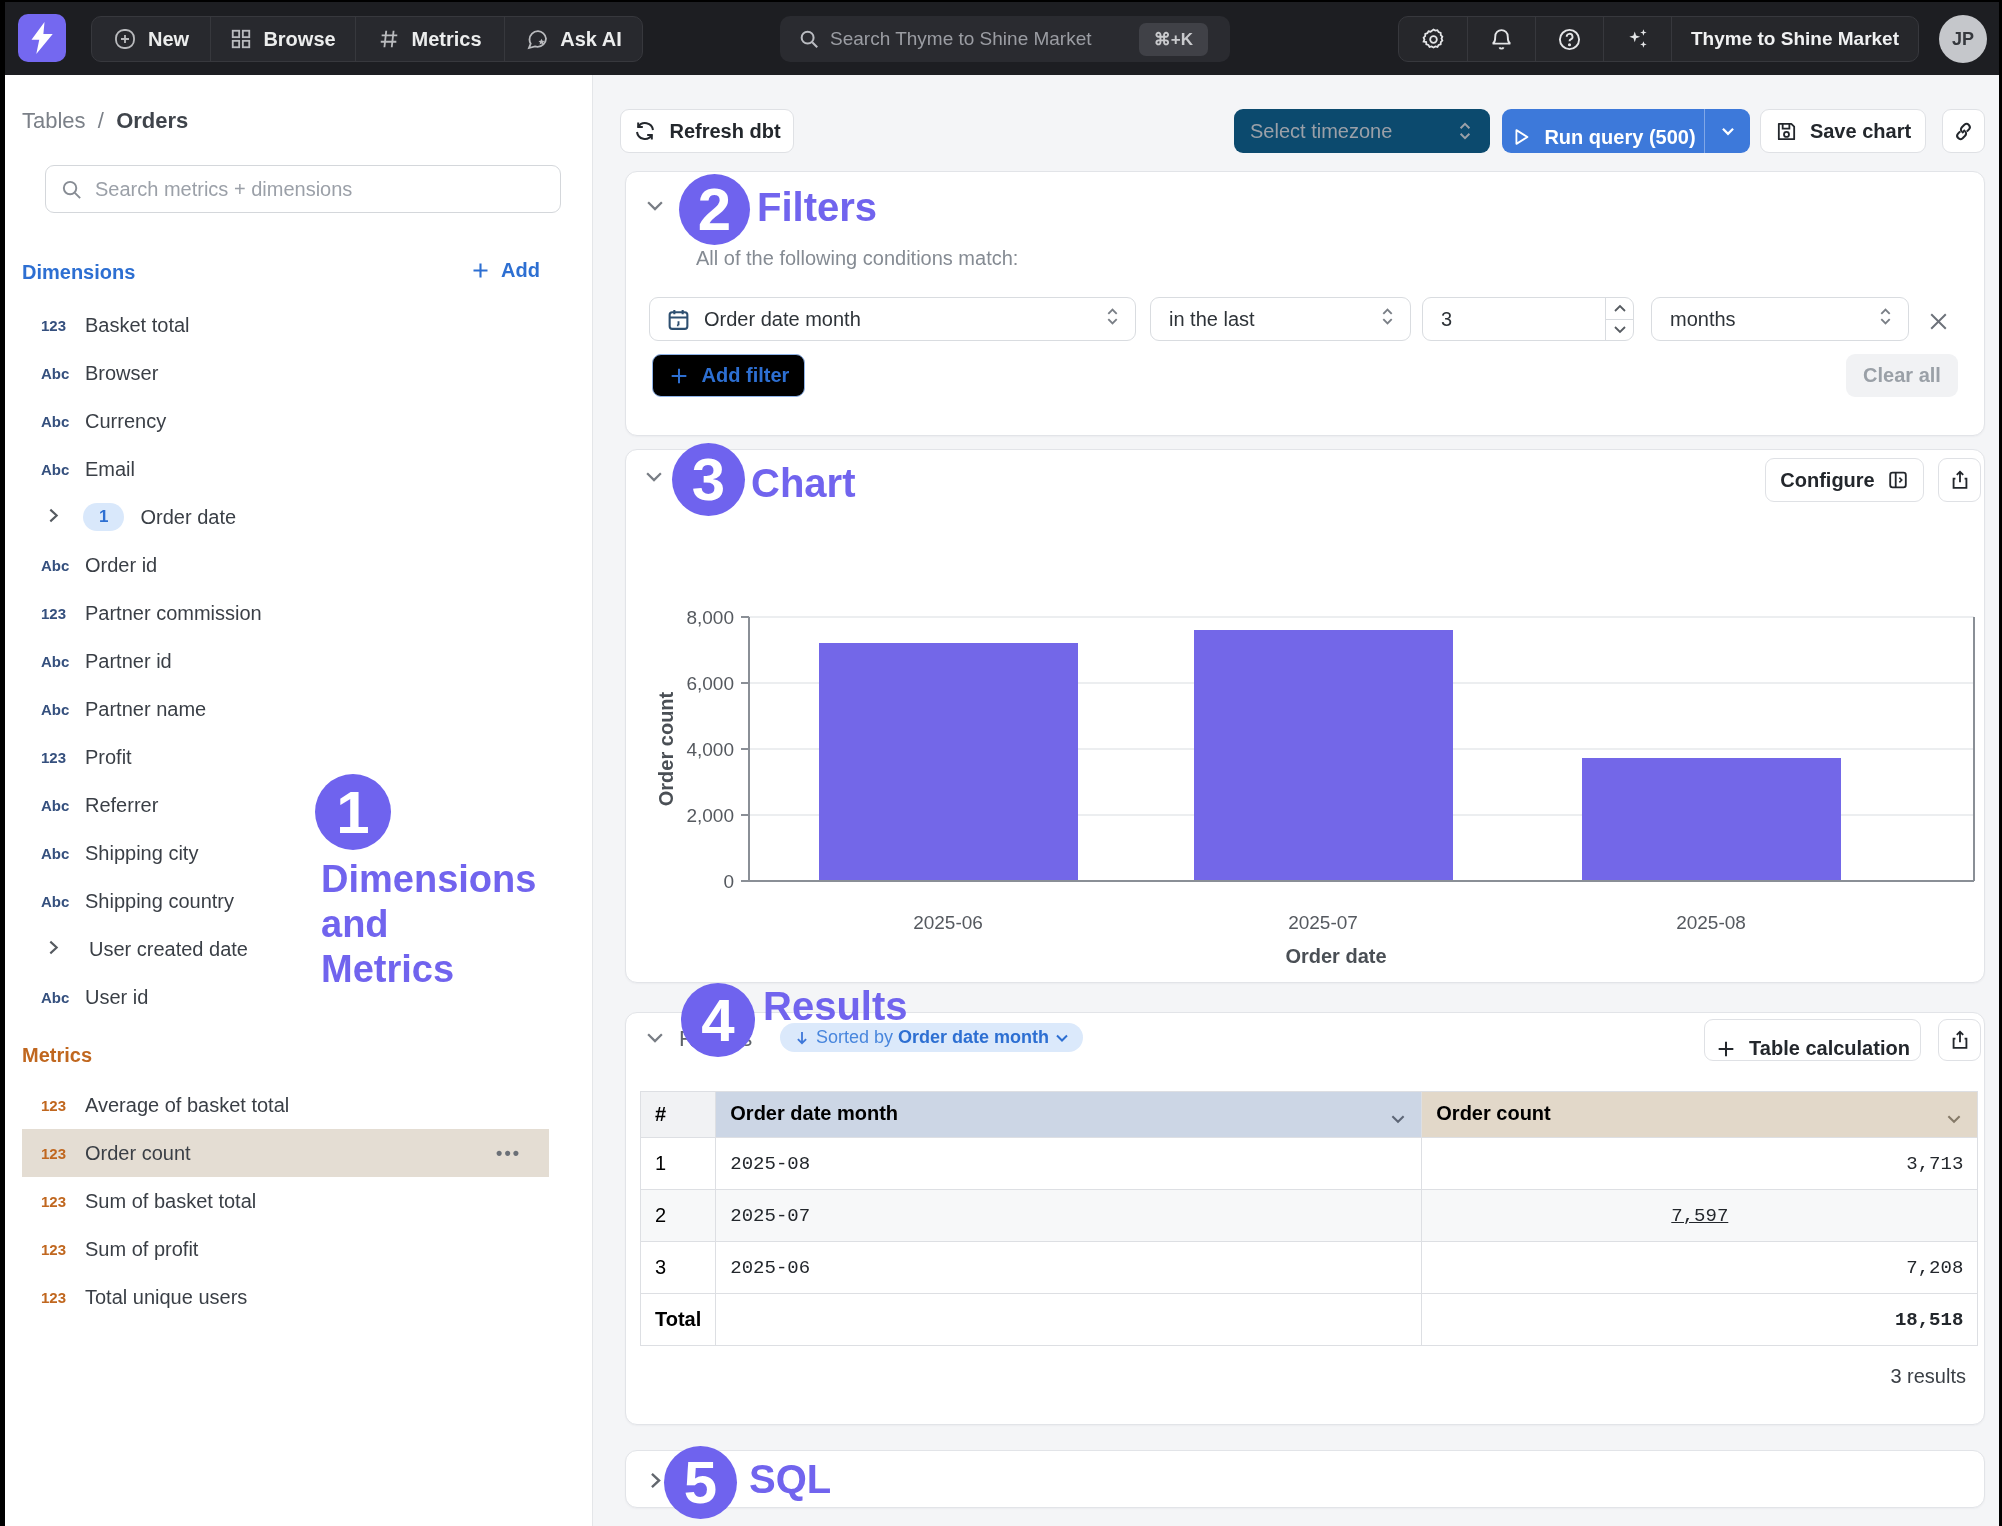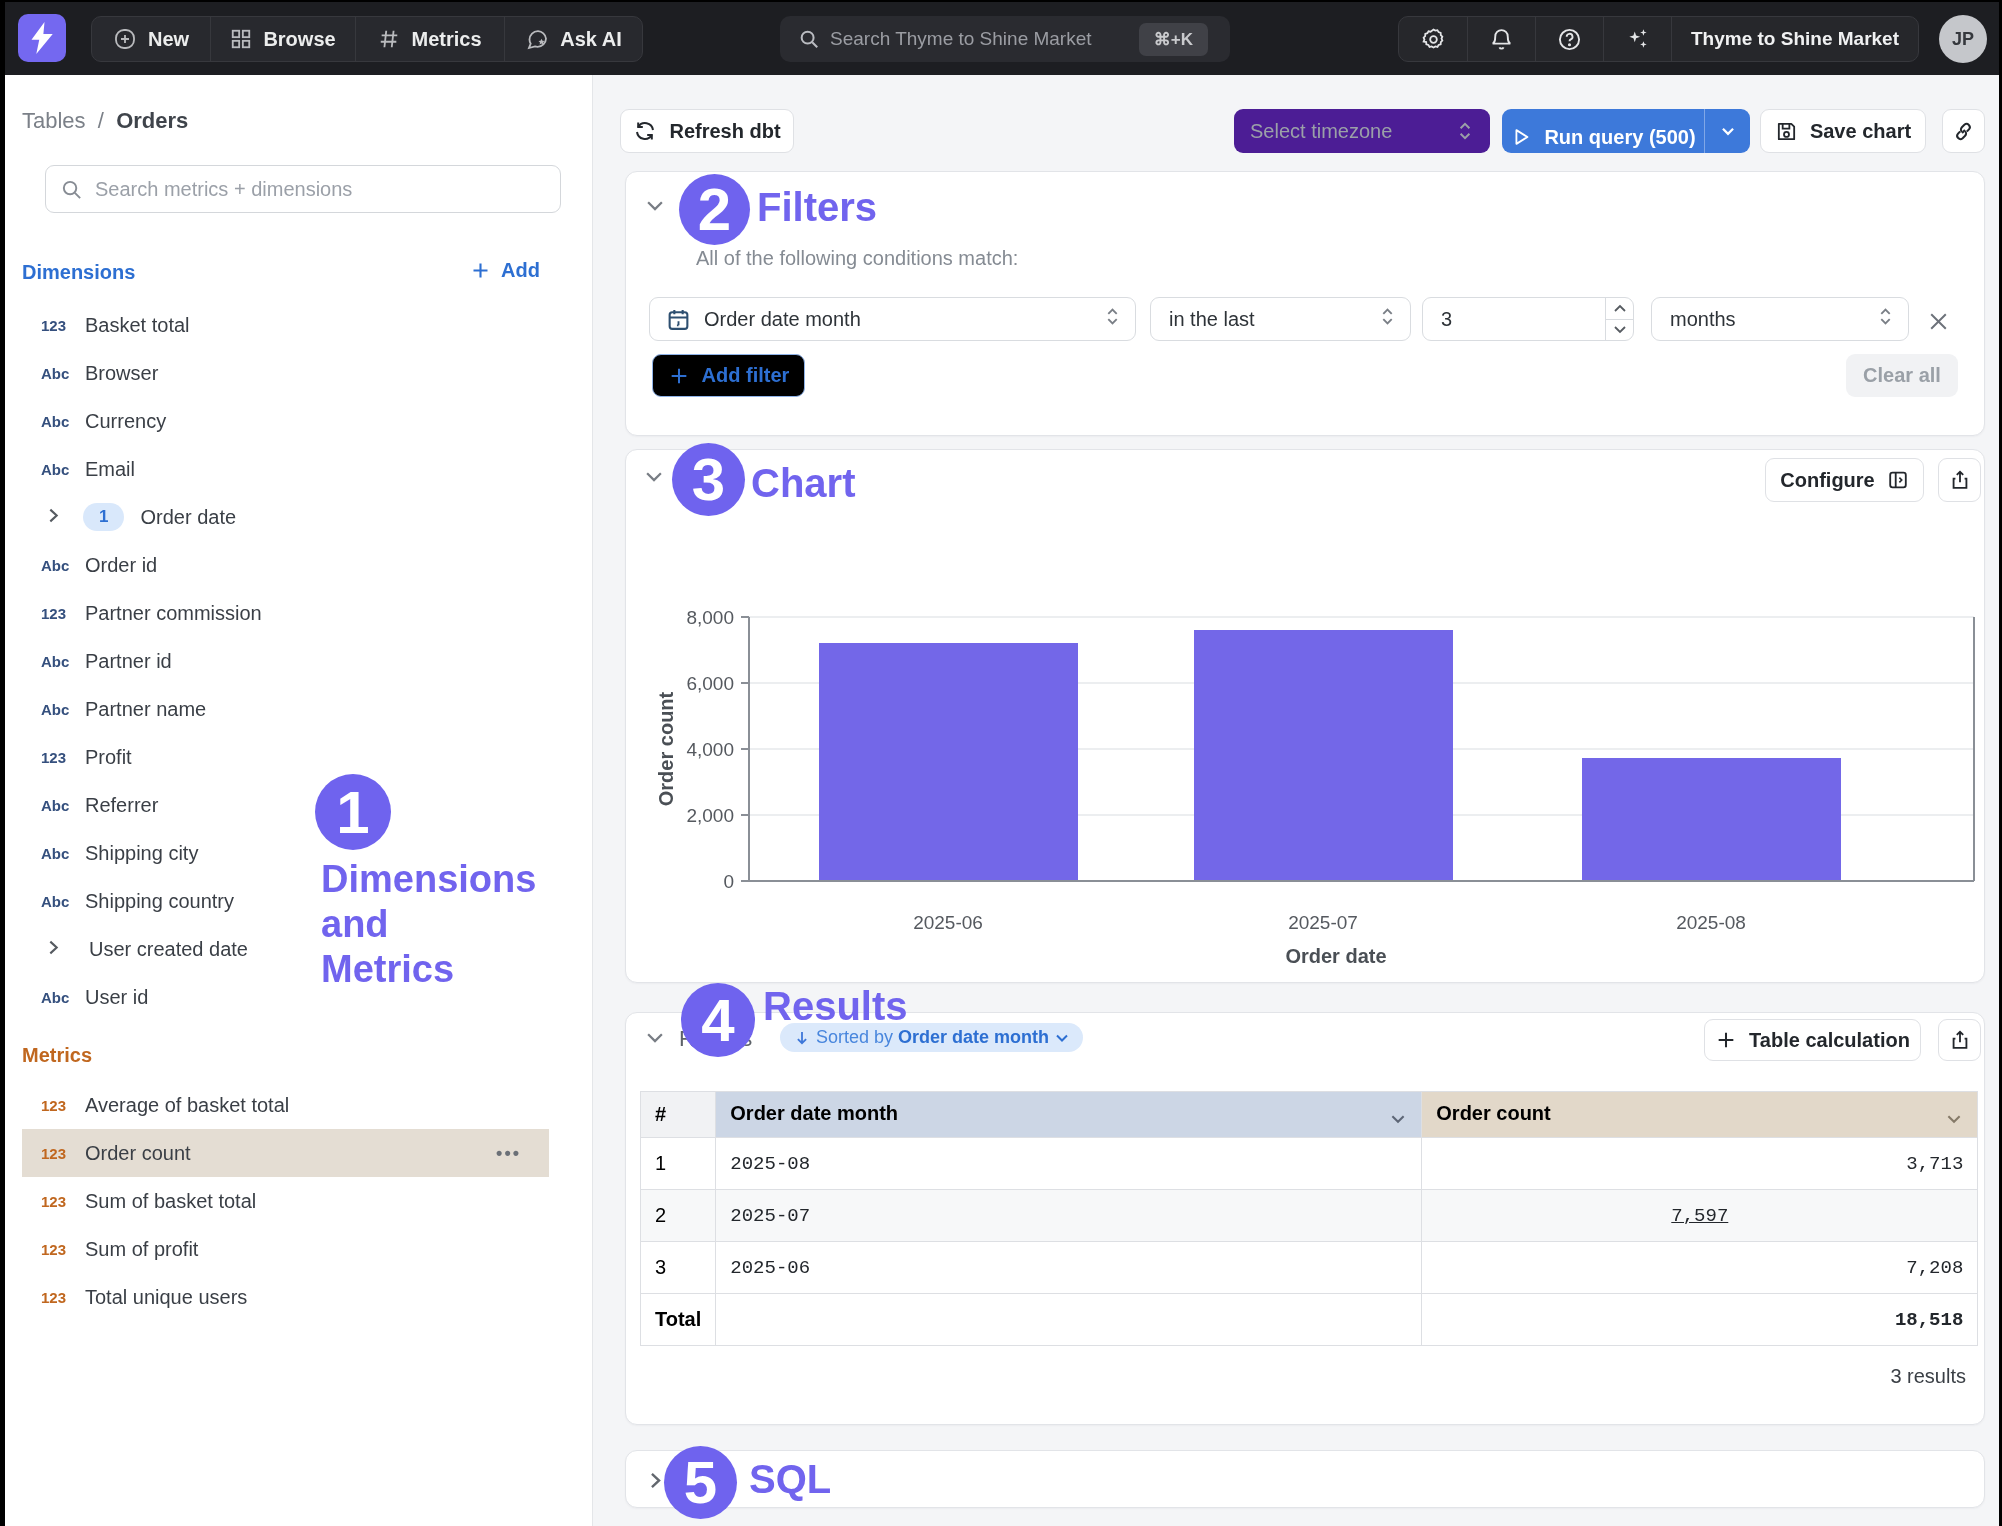--- a/index.html
+++ b/index.html
@@ -48,21 +48,21 @@
 .hl .ic { margin-left:19px; }
 .dots { position:absolute; right:28px; top:14px; color:#6b7077; font-weight:bold; letter-spacing:2px; font-size:18px; }
 
 
 .main { position:absolute; left:589px; top:73px; width:1405px; height:1453px; background:#f4f5f7; }
 .card { position:absolute; left:31px; width:1360px; background:#fff; border:1px solid #e2e4e8; border-radius:12px; box-shadow:0 1px 2px rgba(20,20,40,.04); }
 .btn { display:inline-flex; align-items:center; gap:12px; background:#fff; border:1px solid #dfe1e5; border-radius:9px; font-size:20px; font-weight:bold; color:#23272c; justify-content:center; }
 
 
 .refresh { position:absolute; left:26px; top:34px; width:174px; height:44px; }
-.tz { position:absolute; left:640px; top:34px; width:256px; height:44px; background:#4c1d95; border:none; border-radius:9px; color:#9ba0a8; font-weight:normal; justify-content:space-between; padding:0 16px; }
+.tz { position:absolute; left:640px; top:34px; width:256px; height:44px; background:#0c4a6e; border:none; border-radius:9px; color:#9ba0a8; font-weight:normal; justify-content:space-between; padding:0 16px; }
 .runq { position:absolute; left:908px; top:34px; width:248px; height:44px; background:#3d79da; border-radius:9px; display:flex; align-items:center; color:#fff; font-size:20px; font-weight:bold; }
 .runq .main-part { flex:1; display:flex; align-items:center; justify-content:center; gap:12px;margin-top:12px; }
 .runq .caret { width:46px; align-self:stretch; display:flex; align-items:center; justify-content:center; border-left:1px solid rgba(255,255,255,.35); }
 .savech { position:absolute; left:1166px; top:34px; width:166px; height:44px; }
 .linkbtn { position:absolute; left:1348px; top:34px; width:43px; height:44px; }
 
 
 .anncircle { position:absolute; border-radius:50%; background:#6f63ee; color:#fff; font-weight:bold; display:flex; align-items:center; justify-content:center; z-index:30; }
 .anntext { position:absolute; color:#7164ee; font-weight:bold; z-index:30; letter-spacing:0; }
 
@@ -389,21 +389,21 @@
       <div style="position:absolute; left:154px; top:10px; height:29px; background:#dbe9fb; border-radius:15px; display:flex; align-items:center; padding:0 13px; gap:5px;">
         <svg width="18" height="18" viewBox="0 0 24 24" fill="none" stroke="#3d77d9" stroke-width="2.4">
             <path d="M12 4v15M6.5 13.5L12 19l5.5-5.5"></path>
           </svg>
         <span style="font-size:18px; color:#4886dd;">Sorted by</span>
         <span style="font-size:18px; font-weight:bold; color:#2d6fd2;">Order date month</span>
         <svg width="16" height="16" viewBox="0 0 16 16" fill="none" stroke="#2d6fd2" stroke-width="2">
             <path d="M3 5.5L8 10.5L13 5.5"></path>
           </svg>
       </div>
-      <div class="btn" style="position:absolute; left:1078px; top:6px; width:217px; height:42px;"><svg width="22" height="22" viewBox="0 0 24 24" fill="none" stroke="#23272c" stroke-width="2.2">
+      <div class="btn" style="position:absolute; left:1078px; top:6px; width:217px; height:42px;align-items:flex-end;"><svg width="22" height="22" viewBox="0 0 24 24" fill="none" stroke="#23272c" stroke-width="2.2">
             <path d="M12 4v16M4 12h16"></path>
           </svg>Table calculation</div>
       <div class="btn" style="position:absolute; left:1312px; top:6px; width:43px; height:42px;">
           <svg width="22" height="22" viewBox="0 0 24 24" fill="none" stroke="#23272c" stroke-width="2">
             <path d="M12 14.5V3.5M8.5 6.5L12 3l3.5 3.5"></path>
             <path d="M7 10.5H5v10h14v-10h-2"></path>
           </svg>
         </div>
       <table class="res">
         <tbody>

